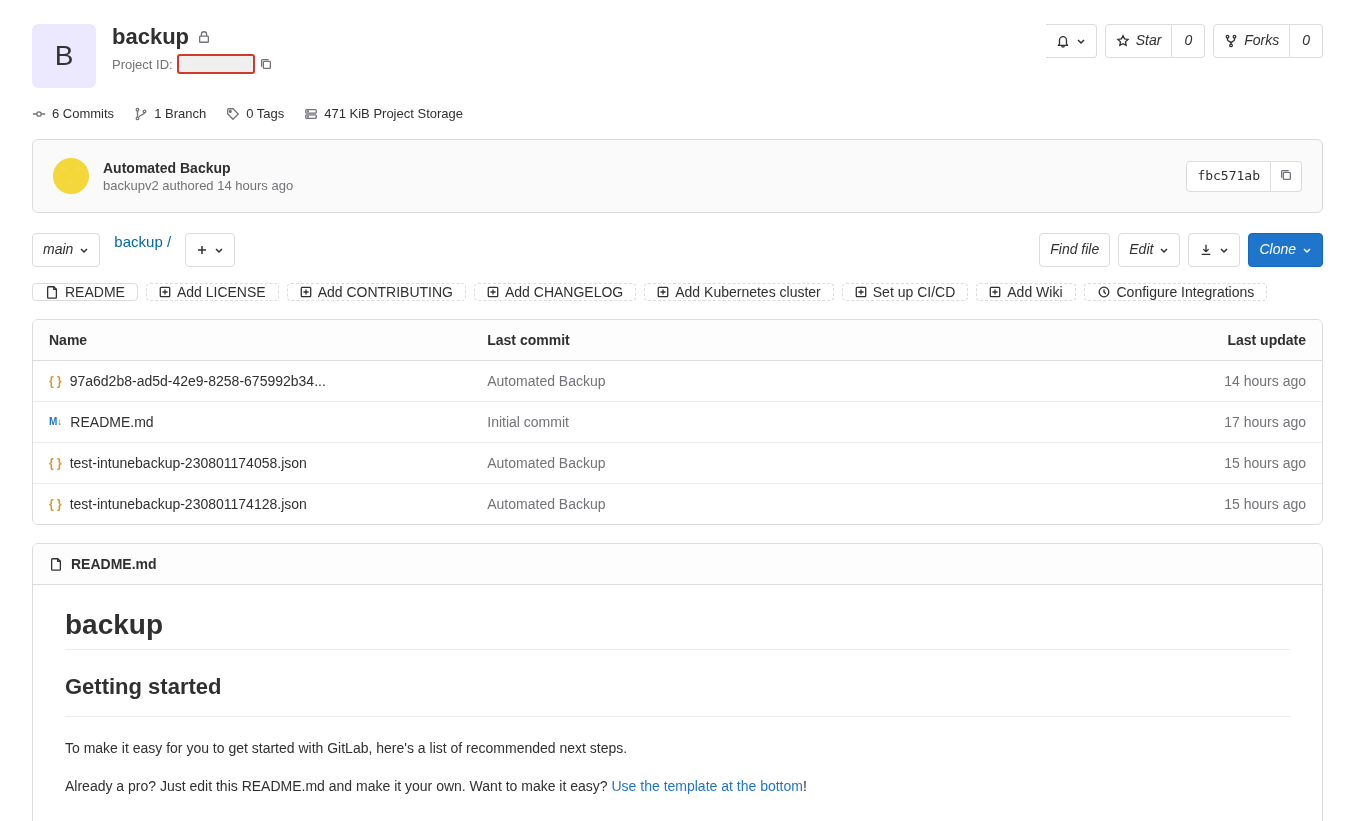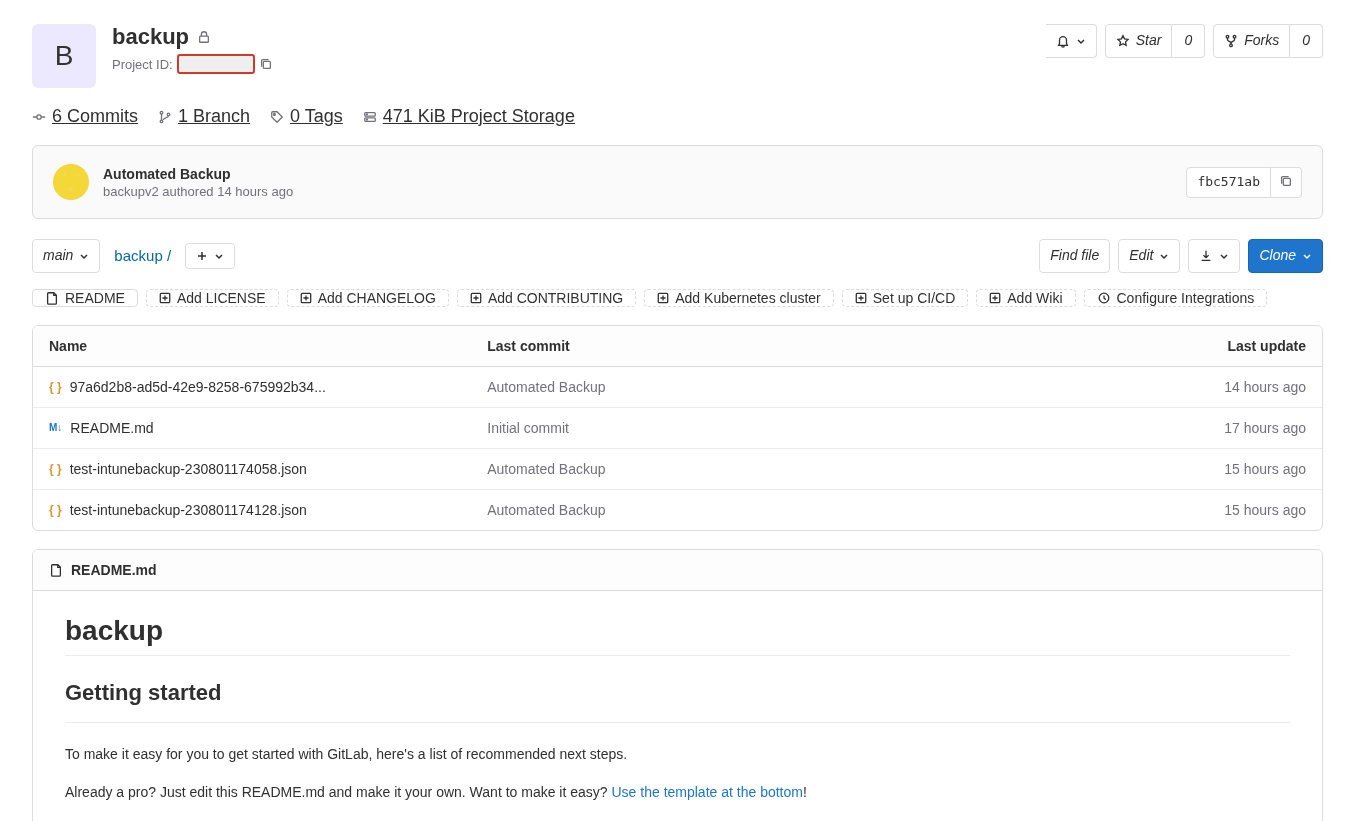--- a/index.html
+++ b/index.html
@@ -13,33 +13,33 @@
 .project-id-row { display: flex; align-items: center; gap: 4px; margin-top: 4px; color: #737278; font-size: 13px; }
 .redacted { width: 78px; height: 20px; background: #efefef; border: 2px solid #d13a2a; border-radius: 3px; display: inline-block; }
 .header-actions { display: flex; gap: 8px; }
 .btn-group { display: flex; }
 .btn { display: inline-flex; align-items: center; gap: 6px; padding: 6px 10px; border: 1px solid #dcdcde; background: #fff; border-radius: 4px; font-size: 14px; color: #303030; cursor: pointer; line-height: 1.4; font-style: italic; }
 .btn-group .btn { border-radius: 0; }
 .btn-group .btn:first-child { border-radius: 4px 0 0 4px; }
 .btn-group .btn:last-child { border-radius: 0 4px 4px 0; border-left: 0; }
 .btn-count { padding: 6px 12px; }
 .btn-primary { background: #1f75cb; color: #fff; border-color: #1068bf; }
-.stats-row { display: flex; gap: 20px; align-items: center; margin-top: 18px; margin-bottom: 18px; color: #303030; font-size: 18px; text-decoration: underline; }
+.stats-row { display: flex; gap: 20px; align-items: center; margin-top: 18px; margin-bottom: 18px; color: #303030; font-size: 13px; }
 .stat { display: flex; align-items: center; gap: 6px; color: #303030; }
 .stat svg { color: #737278; }
 .commit-card { border: 1px solid #dcdcde; border-radius: 6px; padding: 18px 20px; display: flex; align-items: center; justify-content: space-between; background: #fafafa; margin-bottom: 20px; }
 .commit-left { display: flex; gap: 14px; align-items: center; }
 .commit-avatar { width: 36px; height: 36px; border-radius: 50%; background: radial-gradient(circle at 30% 30%, #f7d84b 2px, transparent 2px), radial-gradient(circle at 70% 30%, #f7d84b 2px, transparent 2px), radial-gradient(circle at 50% 70%, #f7d84b 2px, transparent 2px), #f5e04a; background-color:#f4d738; }
 .commit-title { font-weight: 600; font-size: 14px; }
 .commit-meta { color: #737278; font-size: 13px; margin-top: 2px; }
 .commit-right { display: flex; gap: 0; }
 .commit-sha { font-family: "SFMono-Regular", Consolas, monospace; padding: 6px 10px; border: 1px solid #dcdcde; border-radius: 4px 0 0 4px; background: #fff; font-size: 13px; }
 .copy-btn { padding: 6px 8px; border: 1px solid #dcdcde; border-left: 0; border-radius: 0 4px 4px 0; background: #fff; color: #737278; cursor:pointer; }
 .controls-row { display: flex; justify-content: space-between; margin-bottom: 16px; flex-wrap: wrap; gap: 8px; }
-.controls-left { display: flex; gap: 14px; align-items: center; }
+.controls-left { display: flex; gap: 14px; }
 .controls-right { display: flex; gap: 8px; }
 .breadcrumb { color: #0369a1; font-size: 15px; }
 .quick-actions { display: flex; gap: 8px; flex-wrap: wrap; margin-bottom: 18px; }
 .qa-btn { display: inline-flex; align-items: center; gap: 6px; padding: 0 12px; border: 1px solid #dcdcde; border-radius: 4px; background: #fff; font-size: 14px; color: #303030; cursor: pointer; text-align: center; }
 .qa-dashed { border-style: dashed; }
 .file-table { width: 100%; border: 1px solid #dcdcde; border-radius: 6px; border-collapse: separate; border-spacing: 0; overflow: hidden; margin-bottom: 18px; }
 .file-table th, .file-table td { padding: 12px 16px; text-align: left; font-size: 14px; }
 .file-table th { font-weight: 600; border-bottom: 1px solid #dcdcde; background: #fdfdfd; }
 .file-table th:last-child, .file-table td:last-child { text-align: right; }
 .file-table tbody tr { border-top: 1px solid #ececef; }
@@ -272,30 +272,30 @@
       </span>
       <span>Add LICENSE</span>
     </button>
     <button class="qa-btn qa-dashed">
       <span class="sm-icon">
         <svg width="12" height="12" viewBox="0 0 14 14" fill="none" stroke="currentColor" stroke-width="1.5">
           <rect x="1.5" y="1.5" width="11" height="11" rx="1"></rect>
           <path d="M7 4v6M4 7h6"></path>
         </svg>
       </span>
+      <span>Add CONTRIBUTING</span>
+    </button>
+    <button class="qa-btn qa-dashed">
+      <span class="sm-icon">
+        <svg width="12" height="12" viewBox="0 0 14 14" fill="none" stroke="currentColor" stroke-width="1.5">
+          <rect x="1.5" y="1.5" width="11" height="11" rx="1"></rect>
+          <path d="M7 4v6M4 7h6"></path>
+        </svg>
+      </span>
       <span>Add CHANGELOG</span>
-    </button>
-    <button class="qa-btn qa-dashed">
-      <span class="sm-icon">
-        <svg width="12" height="12" viewBox="0 0 14 14" fill="none" stroke="currentColor" stroke-width="1.5">
-          <rect x="1.5" y="1.5" width="11" height="11" rx="1"></rect>
-          <path d="M7 4v6M4 7h6"></path>
-        </svg>
-      </span>
-      <span>Add CONTRIBUTING</span>
     </button>
     <button class="qa-btn qa-dashed">
       <span class="sm-icon">
         <svg width="12" height="12" viewBox="0 0 14 14" fill="none" stroke="currentColor" stroke-width="1.5">
           <rect x="1.5" y="1.5" width="11" height="11" rx="1"></rect>
           <path d="M7 4v6M4 7h6"></path>
         </svg>
       </span>
       <span>Add Kubernetes cluster</span>
     </button>

